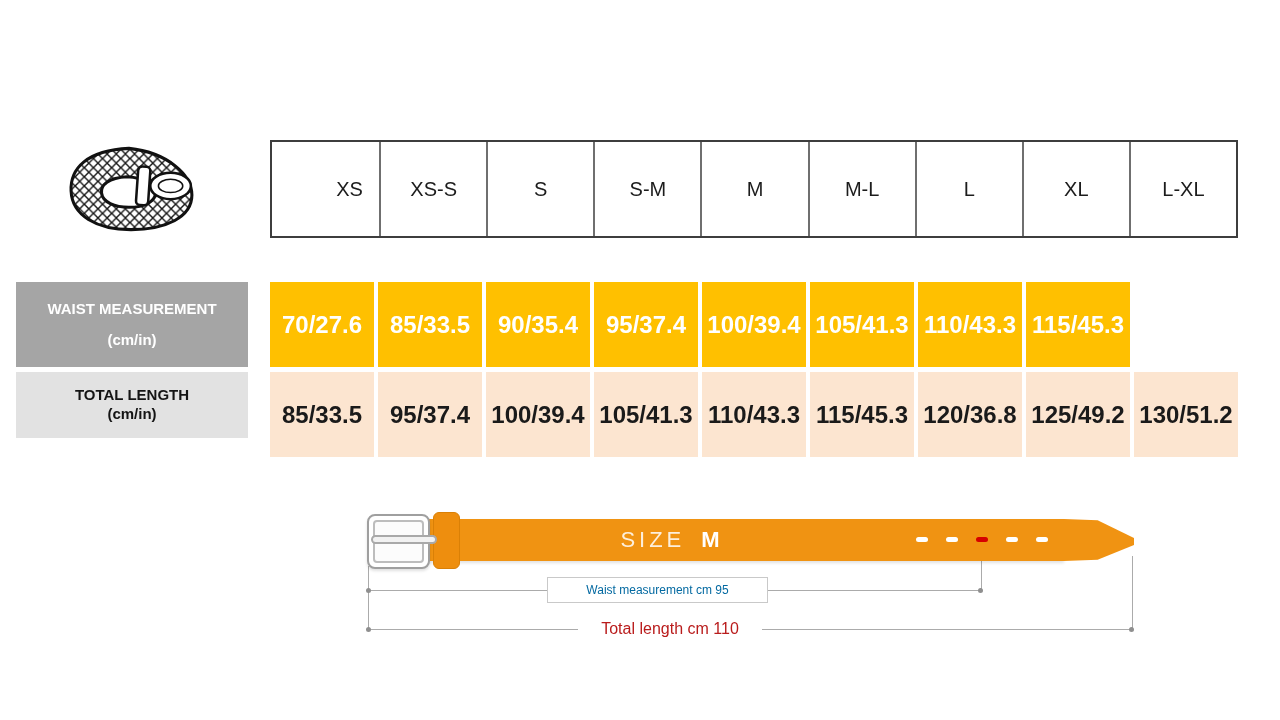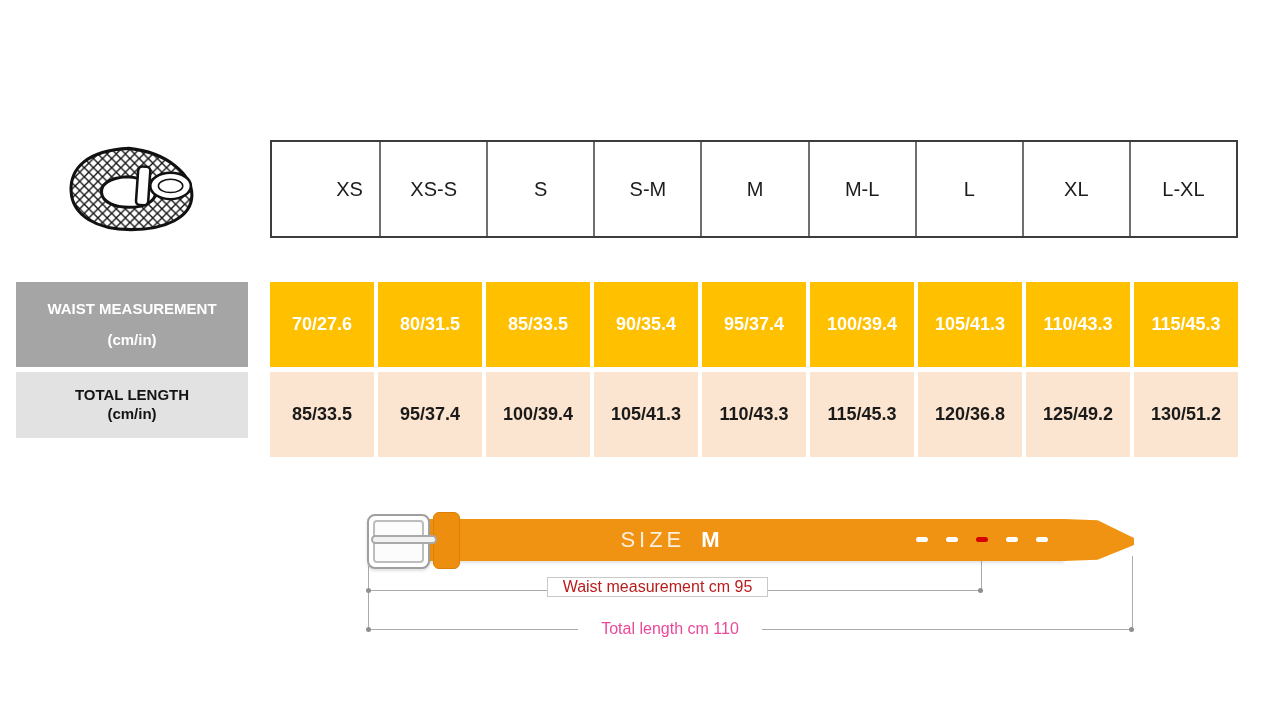--- a/index.html
+++ b/index.html
@@ -35,21 +35,21 @@
 
   
   .data-row {
     position:absolute; left:270px; width:968px;
     display:grid; grid-template-columns:repeat(9,1fr); column-gap:4px;
   }
   #waist-row  { top:282px; height:85px; }
   #length-row { top:372px; height:85px; }
   .cell {
     display:flex; align-items:center; justify-content:center;
-    font-weight:bold; font-size:18px;
+    font-weight:bold; font-size:24px;
   }
   #waist-row .cell  { background:#FFC000; color:#ffffff; }
   #length-row .cell { background:#FCE5D0; color:#1a1a1a; }
 
   
   .strap {
     position:absolute; left:424px; top:519px; width:640px; height:42px;
     background:#F09312; z-index:1; box-shadow:0 2px 3px rgba(0,0,0,0.12);
   }
   .strap-tip {
@@ -86,29 +86,29 @@
     position:absolute; top:537px; width:12px; height:5px;
     border-radius:2.5px; background:#ffffff; z-index:2;
   }
   .hole.red { background:#D60000; }
 
   
   .vline { position:absolute; width:1px; background:#ababab; z-index:0; }
   .hline { position:absolute; height:1px; background:#ababab; z-index:0; }
   .dot   { position:absolute; width:5px; height:5px; border-radius:50%; background:#8f8f8f; z-index:1; }
   .dim-box {
-    position:absolute; left:547px; top:577px; width:221px; height:20px;
+    position:absolute; left:547px; top:577px; width:221px; height:26px;
     background:#ffffff; border:1px solid #c9c9c9; box-sizing:border-box;
     display:flex; align-items:center; justify-content:center;
-    font-size:16px; color:#b91c1c; z-index:2;
+    font-size:12px; color:#0369a1; z-index:2;
   }
   .dim-text {
     position:absolute; left:578px; top:619px; width:184px; height:20px;
     display:flex; align-items:center; justify-content:center;
-    font-size:16px; color:#ec4899; background:#fff; z-index:2;
+    font-size:16px; color:#b91c1c; background:#fff; z-index:2;
   }
 </style>
 </head>
 <body>
 
 <div class="canvas">
 
   <div class="belt-icon">
     <svg width="132" height="98" viewBox="0 0 130 96" xmlns="http://www.w3.org/2000/svg">
       <defs>
@@ -140,21 +140,20 @@
     <span>WAIST MEASUREMENT</span>
     <span class="unit">(cm/in)</span>
   </div>
   <div class="row-label" id="length-label">
     <span>TOTAL LENGTH</span>
     <span class="unit">(cm/in)</span>
   </div>
 
   <div class="data-row" id="waist-row">
     <div class="cell">70/27.6</div>
-    <div class="cell">80/31.5</div>
     <div class="cell">85/33.5</div>
     <div class="cell">90/35.4</div>
     <div class="cell">95/37.4</div>
     <div class="cell">100/39.4</div>
     <div class="cell">105/41.3</div>
     <div class="cell">110/43.3</div>
     <div class="cell">115/45.3</div>
   </div>
 
   <div class="data-row" id="length-row">

